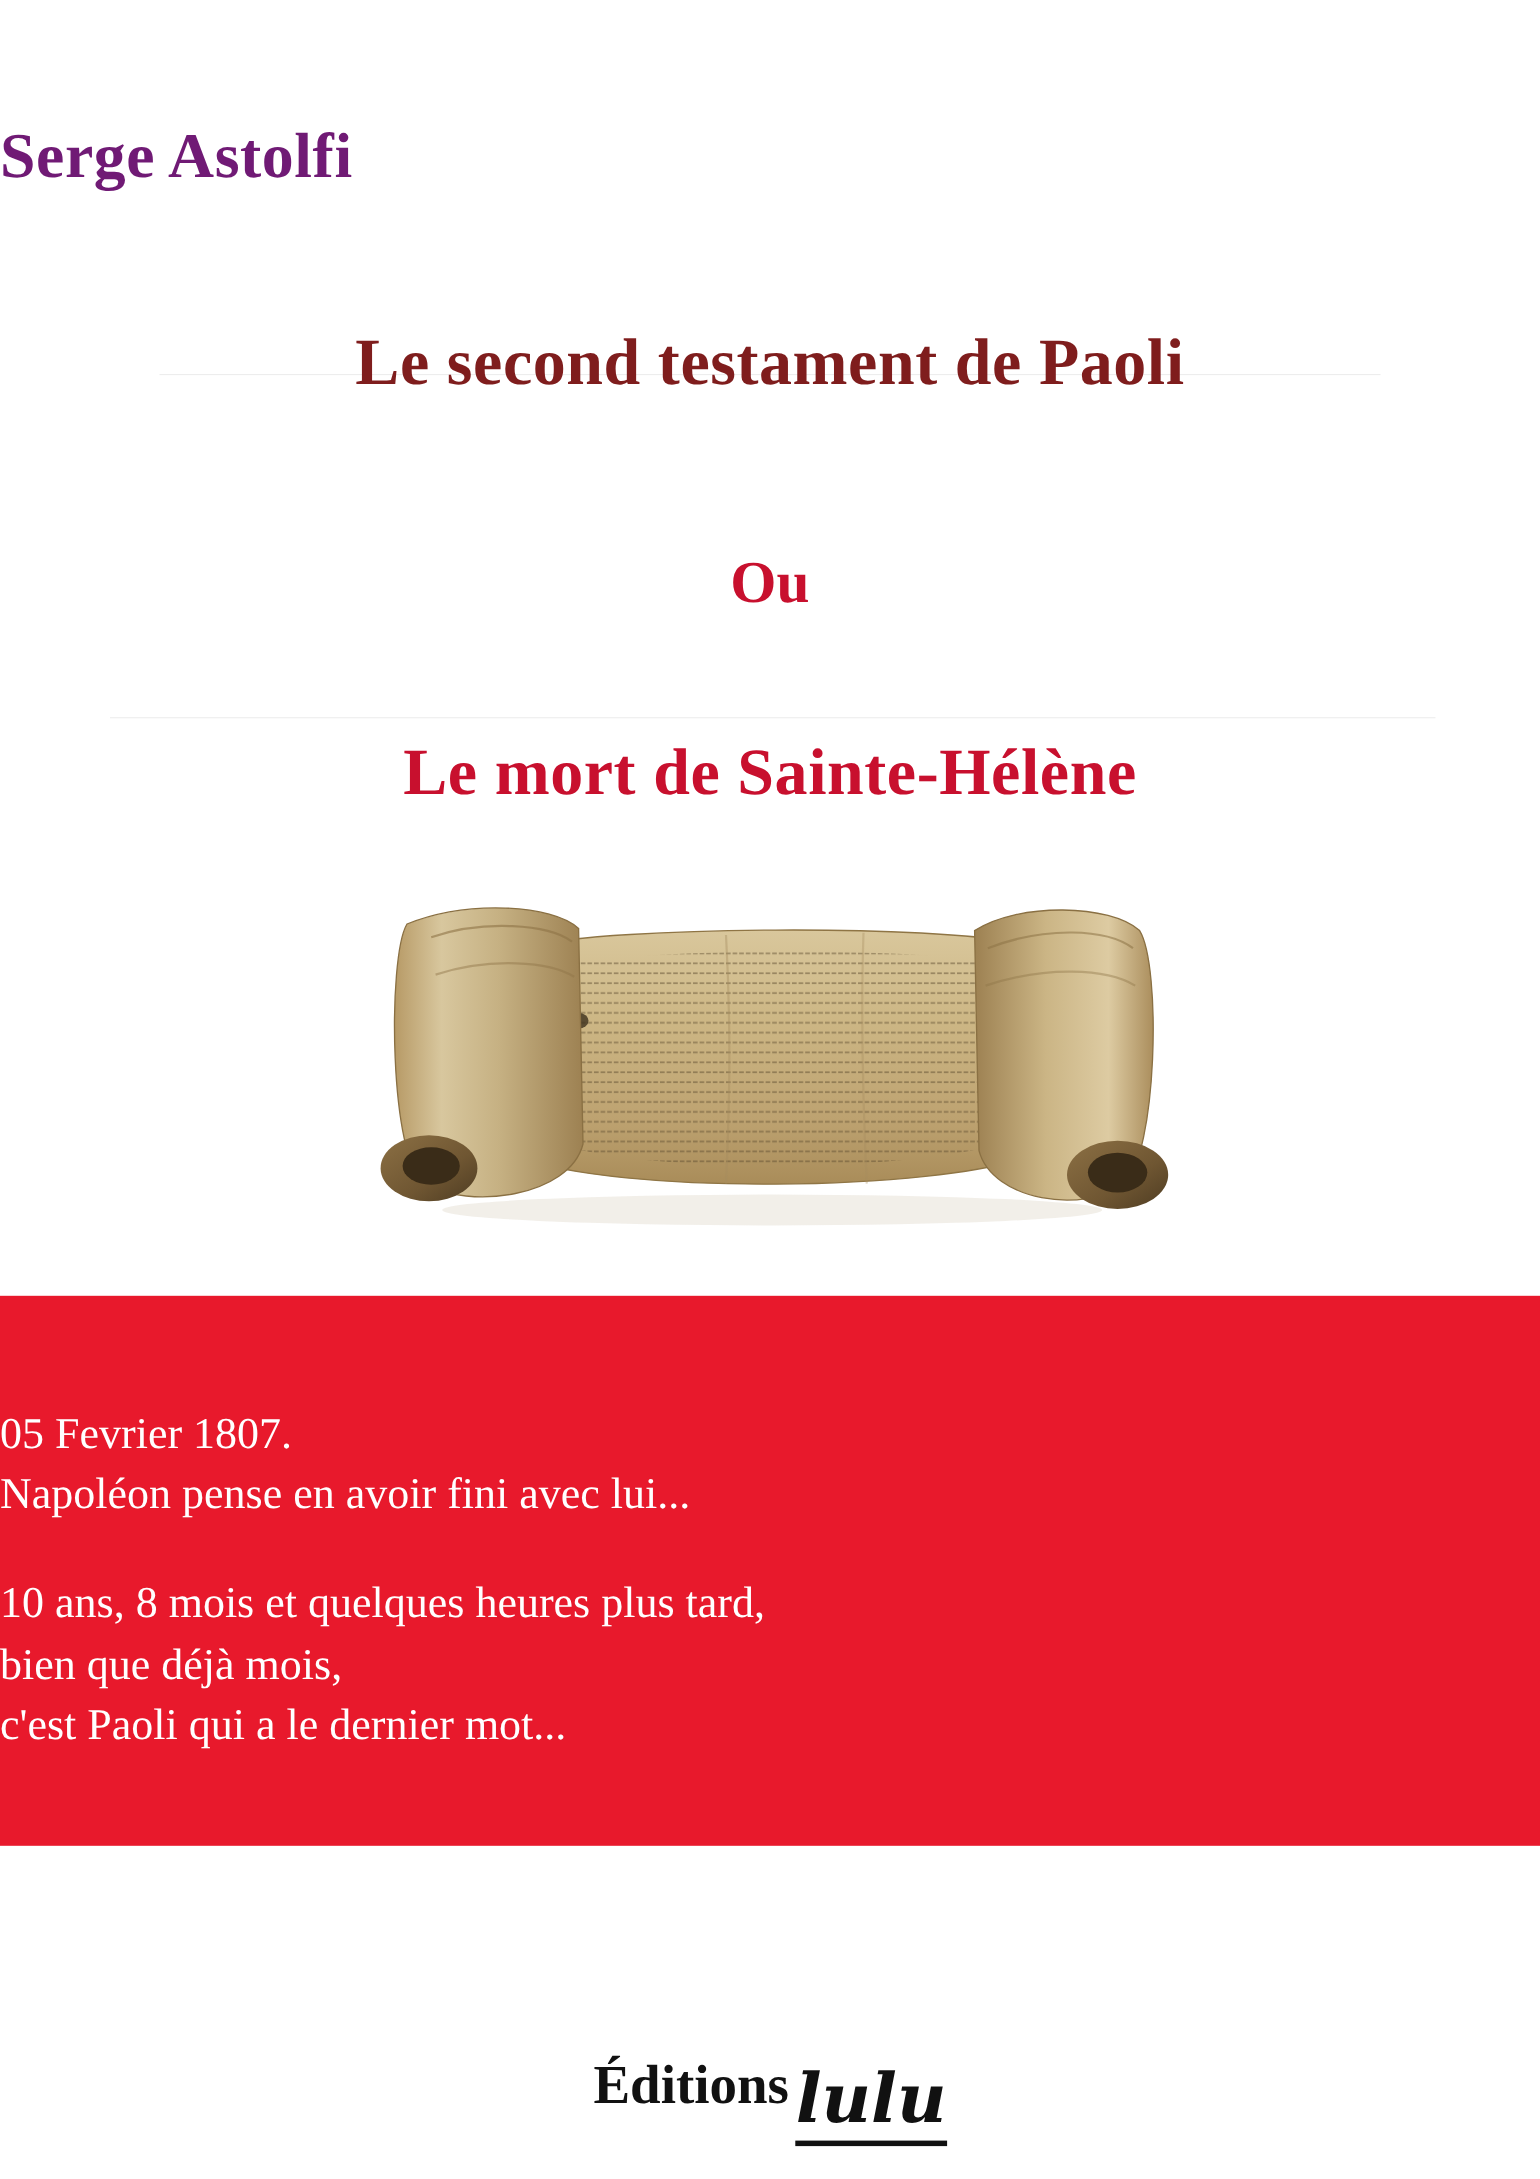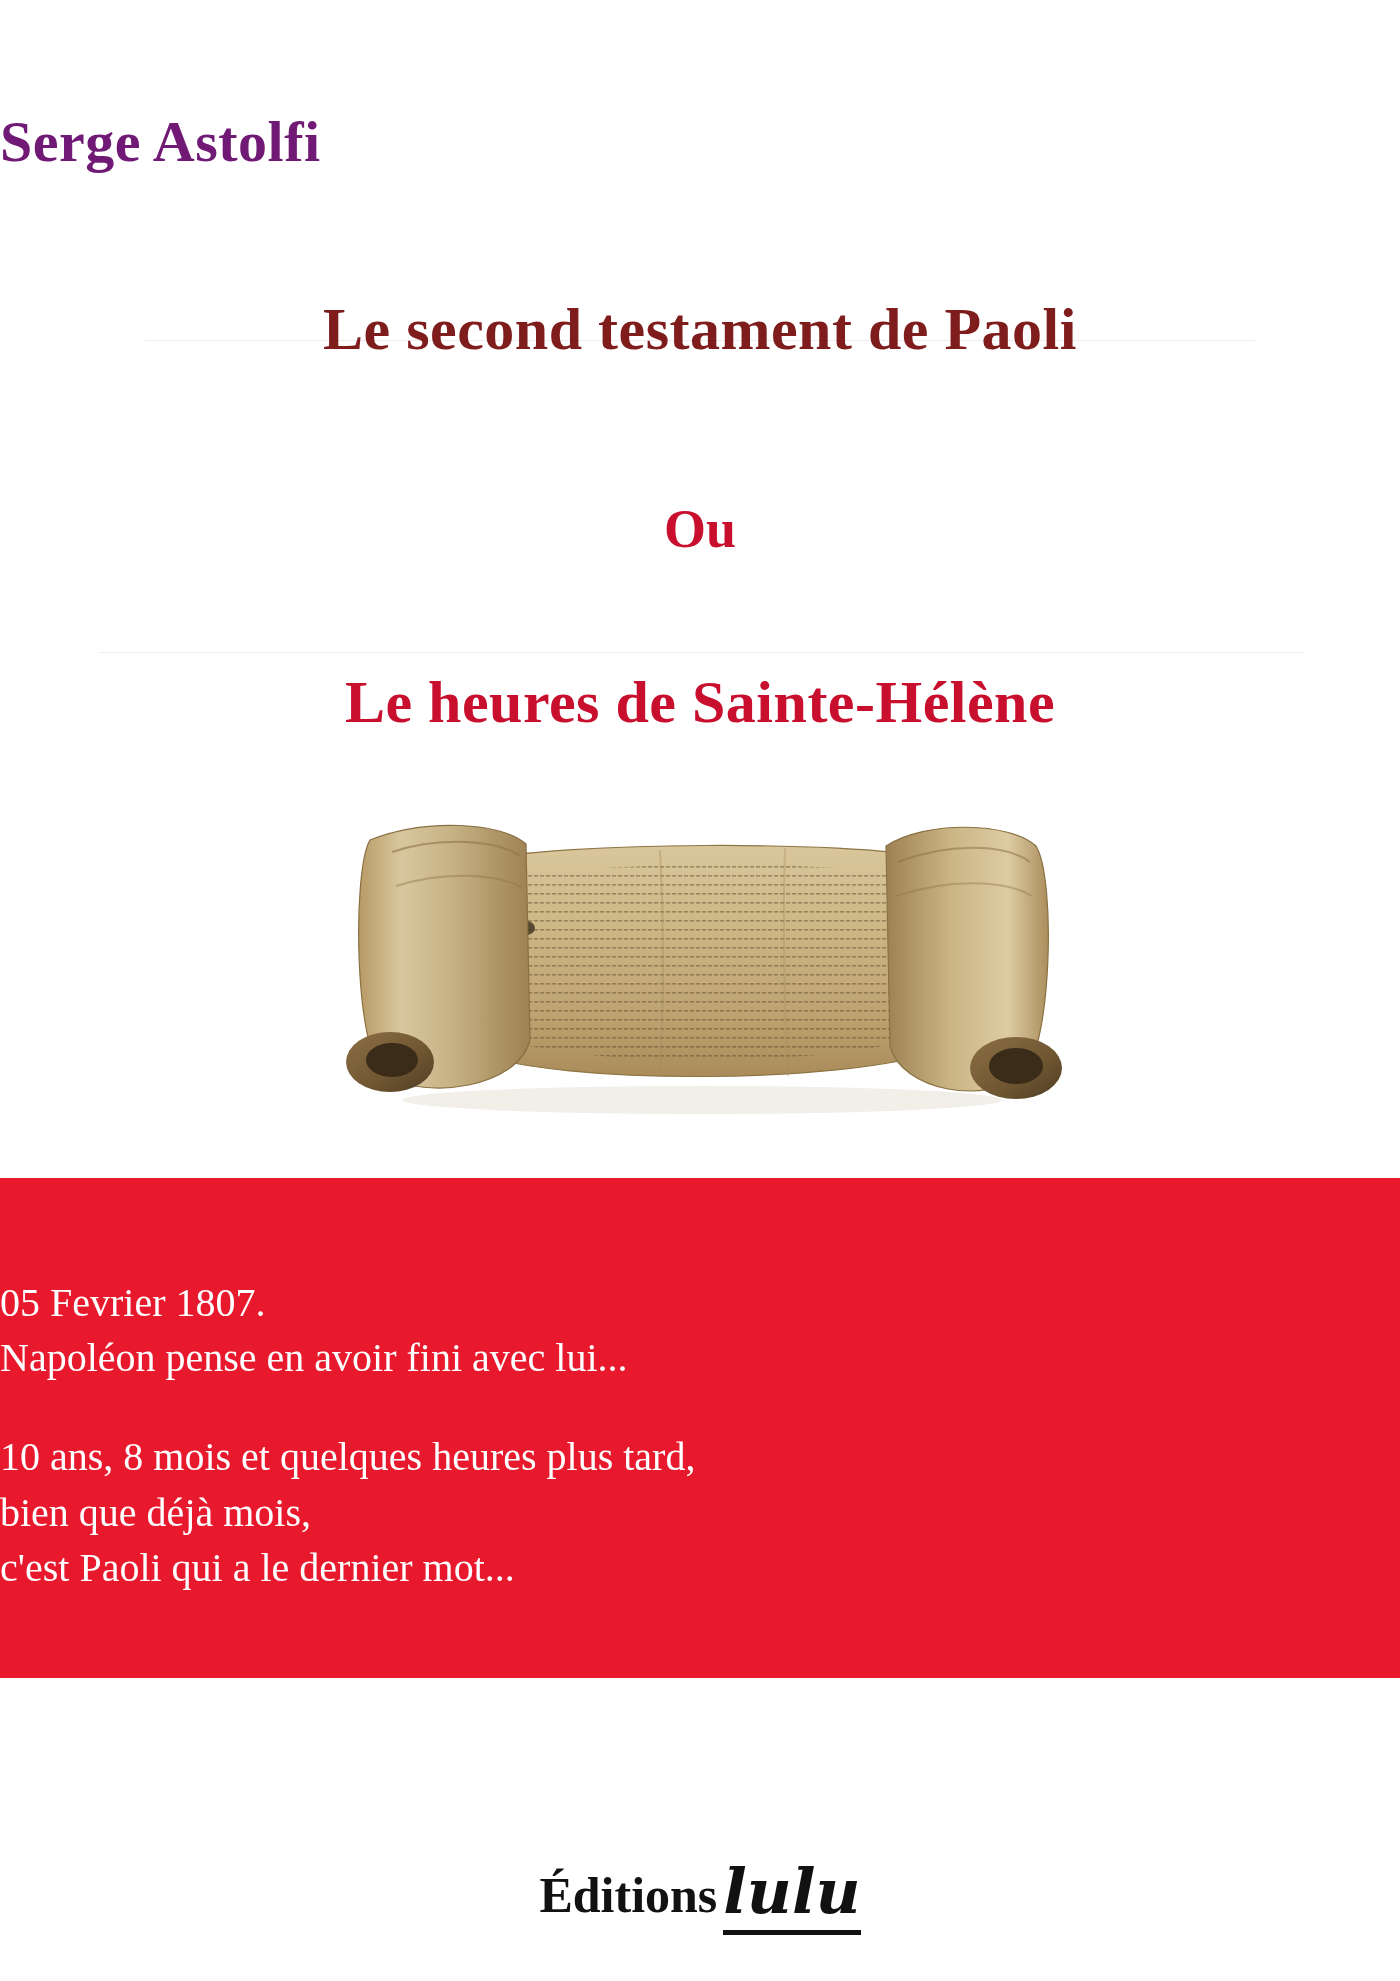--- a/index.html
+++ b/index.html
@@ -130,41 +130,41 @@
     vertical-align: middle;
   }
   .publisher .lulu {
     font-family: "DejaVu Serif", serif;
     font-style: italic;
     font-weight: bold;
     font-size: 62px;
     vertical-align: middle;
     margin-left: 6px;
     position: relative;
-    top: 0;
+    top: 16px;
   }
   .publisher .lulu-underline {
     display: inline-block;
     border-bottom: 5px solid #111;
     padding-bottom: 2px;
   }
 </style>
 </head>
 <body>
 
 <div class="cover">
 
   <div class="guide-line guide-a"></div>
   <div class="guide-line guide-b"></div>
 
   <div class="author">Serge Astolfi</div>
 
   <div class="title-main">Le second testament de Paoli</div>
   <div class="title-or">Ou</div>
-  <div class="title-sub">Le heures de Sainte-Hélène</div>
+  <div class="title-sub">Le mort de Sainte-Hélène</div>
 
   <div class="scroll-wrap">
     <svg class="scroll-svg" viewBox="0 0 745 340" xmlns="http://www.w3.org/2000/svg" aria-hidden="true">
       <defs>
         <linearGradient id="parchFlat" x1="0" y1="0" x2="0" y2="1">
           <stop offset="0%" stop-color="#d9c79c"></stop>
           <stop offset="35%" stop-color="#cdb785"></stop>
           <stop offset="75%" stop-color="#bda270"></stop>
           <stop offset="100%" stop-color="#a98c59"></stop>
         </linearGradient>

